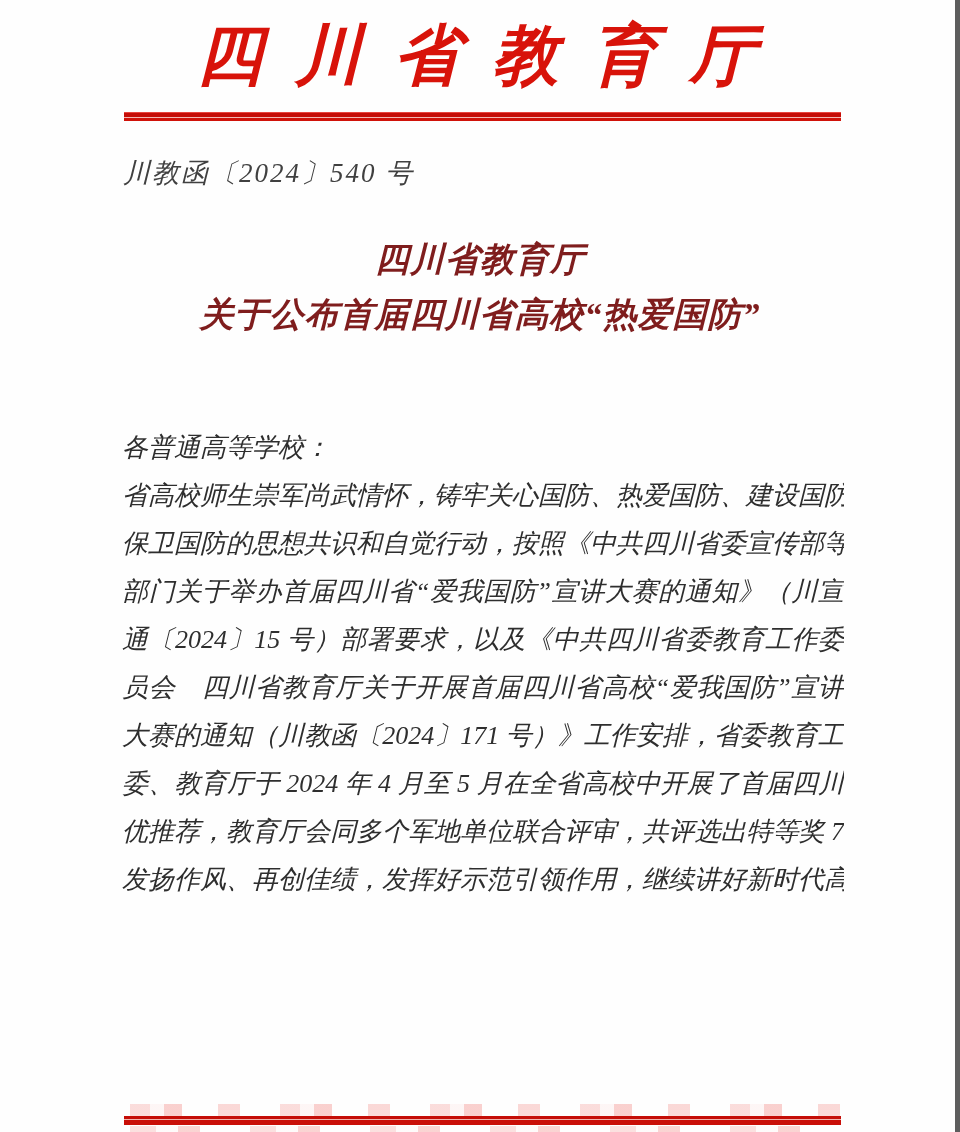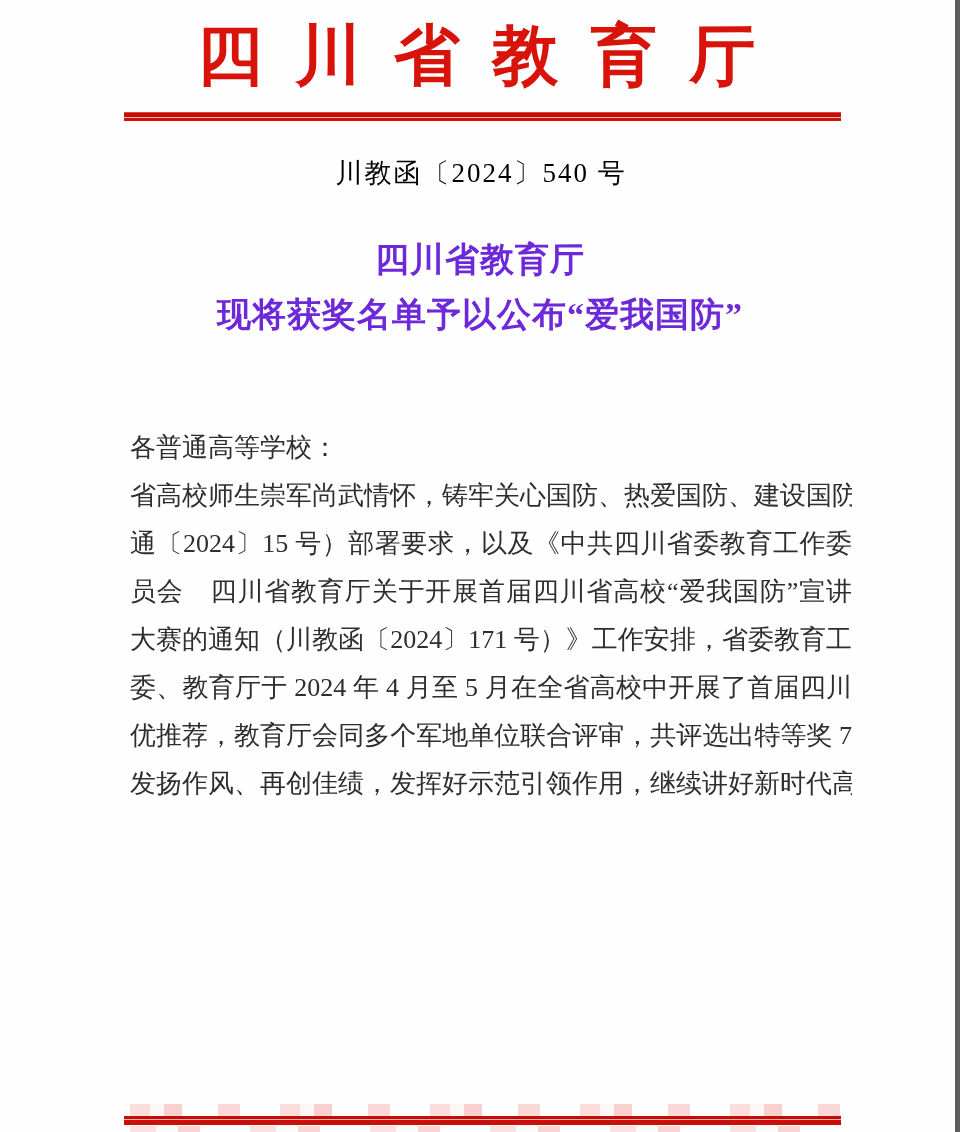--- a/index.html
+++ b/index.html
@@ -8,20 +8,21 @@
     background: #ffffff;
   }
   .page {
     position: relative;
     width: 960px;
     height: 1132px;
     background: #fefefe;
     overflow: hidden;
     font-family: "Liberation Serif", "DejaVu Serif", serif;
     color: #262626;
+    font-style: italic;
   }
 
   
   .agency {
     position: absolute;
     top: 8px;
     left: 60px;
     width: 840px;
     height: 96px;
     line-height: 96px;
@@ -49,49 +50,48 @@
   }
 
   
   .doc-number {
     position: absolute;
     top: 152px;
     left: 123px;
     width: 716px;
     height: 42px;
     line-height: 42px;
-    text-align: center;
+    text-align: left;
     font-size: 27px;
     letter-spacing: 2px;
-    color: #000000;
+    color: #404040;
   }
 
   
   .title-block {
     position: absolute;
     top: 232px;
     left: 60px;
     width: 840px;
     text-align: center;
     font-weight: 700;
     font-size: 34px;
     line-height: 55px;
-    color: #6d28d9;
+    color: #7f1d1d;
     letter-spacing: 1px;
   }
 
   
   .body-block {
     position: absolute;
     top: 424px;
     left: 122px;
     width: 722px;
     font-size: 26px;
     color: #2e2e2e;
-    margin-left: 8px;
   }
   .body-line {
     height: 48px;
     line-height: 48px;
     white-space: nowrap;
     text-align: justify;
     text-align-last: justify;
     text-justify: inter-character;
     overflow: hidden;
   }
@@ -164,26 +164,28 @@
 <div class="page">
 
   <div class="agency">四 川 省 教 育 厅</div>
 
   <div class="header-divider"></div>
 
   <div class="doc-number">川教函〔2024〕540 号</div>
 
   <div class="title-block">
     <div>四川省教育厅</div>
-    <div>现将获奖名单予以公布“爱我国防”</div>
+    <div>关于公布首届四川省高校“热爱国防”</div>
   </div>
 
   <div class="body-block">
     <div class="body-line left">各普通高等学校：</div>
     <div class="body-line">省高校师生崇军尚武情怀，铸牢关心国防、热爱国防、建设国防、</div>
+    <div class="body-line">保卫国防的思想共识和自觉行动，按照《中共四川省委宣传部等</div>
+    <div class="body-line">部门关于举办首届四川省“爱我国防”宣讲大赛的通知》（川宣</div>
     <div class="body-line">通〔2024〕15 号）部署要求，以及《中共四川省委教育工作委</div>
     <div class="body-line">员会　四川省教育厅关于开展首届四川省高校“爱我国防”宣讲</div>
     <div class="body-line">大赛的通知（川教函〔2024〕171 号）》工作安排，省委教育工</div>
     <div class="body-line">委、教育厅于 2024 年 4 月至 5 月在全省高校中开展了首届四川</div>
     <div class="body-line">优推荐，教育厅会同多个军地单位联合评审，共评选出特等奖 7</div>
     <div class="body-line">发扬作风、再创佳绩，发挥好示范引领作用，继续讲好新时代高</div>
   </div>
 
   <div class="bleed-top"></div>
 

